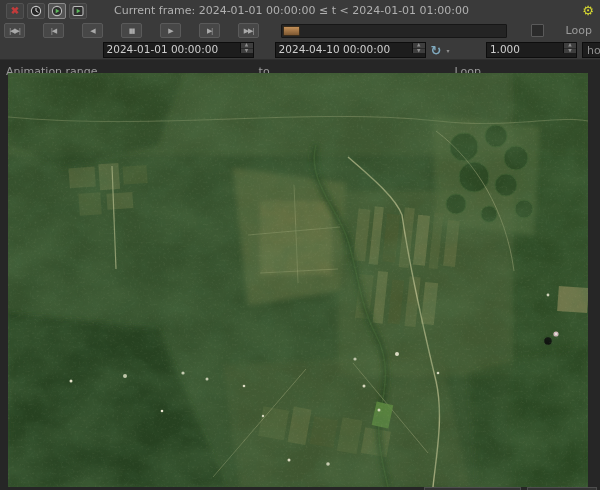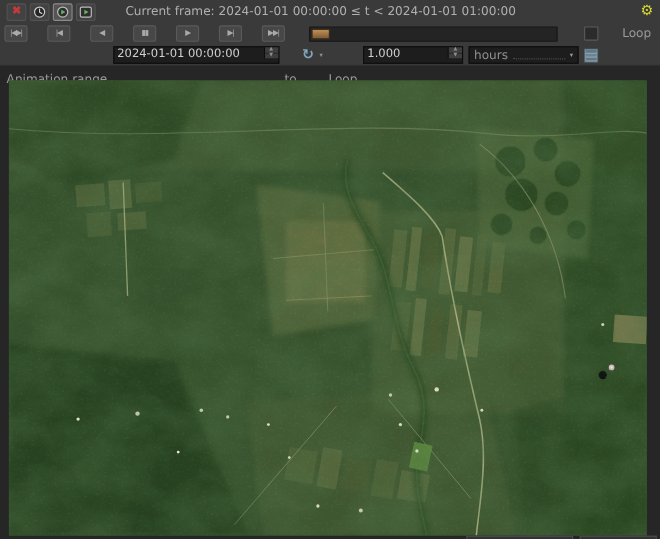--- a/index.html
+++ b/index.html
@@ -106,20 +106,27 @@
   <div class="trow row3">
     <span class="lbl">Animation range</span>
     <div class="fieldwrap">
       <input type="text" value="2024-01-01 00:00:00" style="">
       <div class="spin">
         <div class="sb">▲</div>
         <div class="sb">▼</div>
       </div>
     </div>
     <span class="lbl">to</span>
+    <div class="fieldwrap">
+      <input type="text" value="2024-04-10 00:00:00" style="">
+      <div class="spin">
+        <div class="sb">▲</div>
+        <div class="sb">▼</div>
+      </div>
+    </div>
     <span class="refresh">↻</span>
     <span class="tinyarrow">▾</span>
     <span class="lbl">Loop</span>
     <div class="fieldwrap">
       <input type="text" class="step" value="1.000" style="">
       <div class="spin">
         <div class="sb">▲</div>
         <div class="sb">▼</div>
       </div>
     </div>

